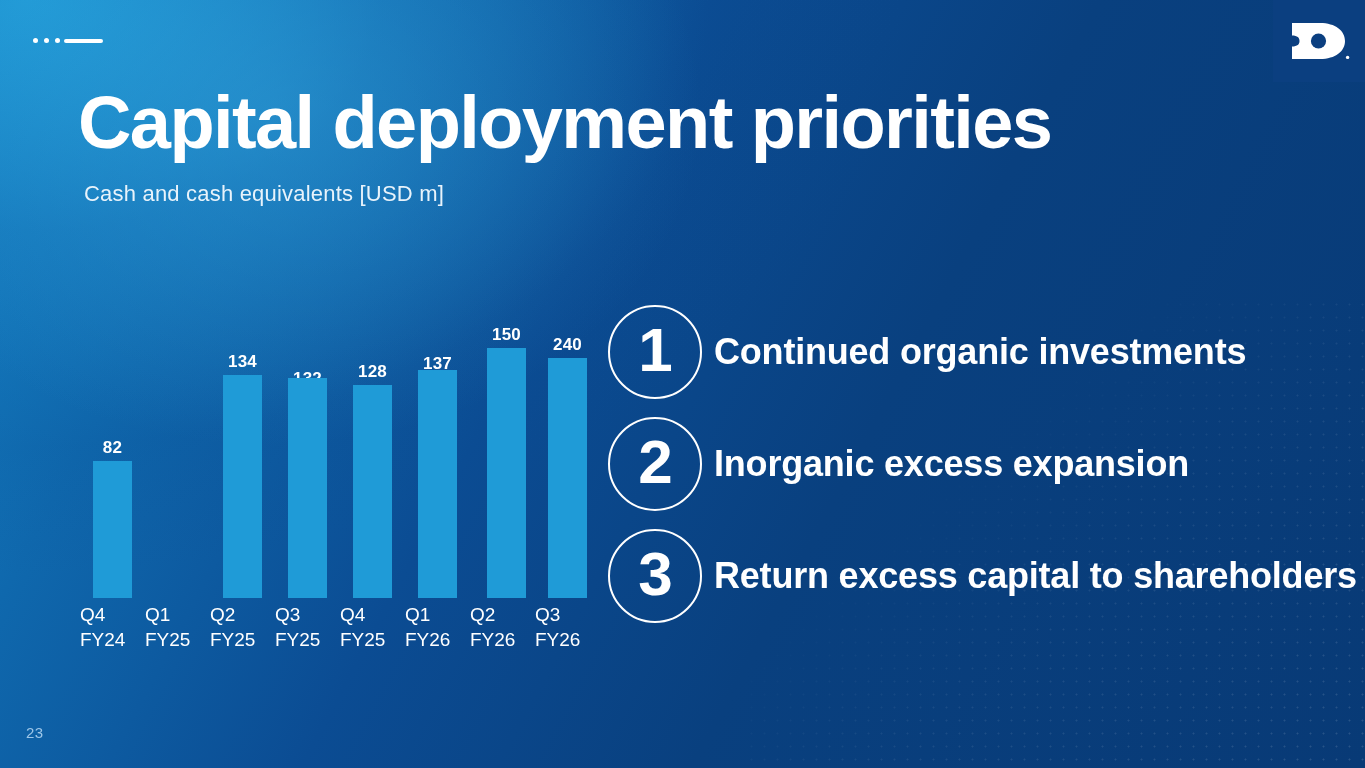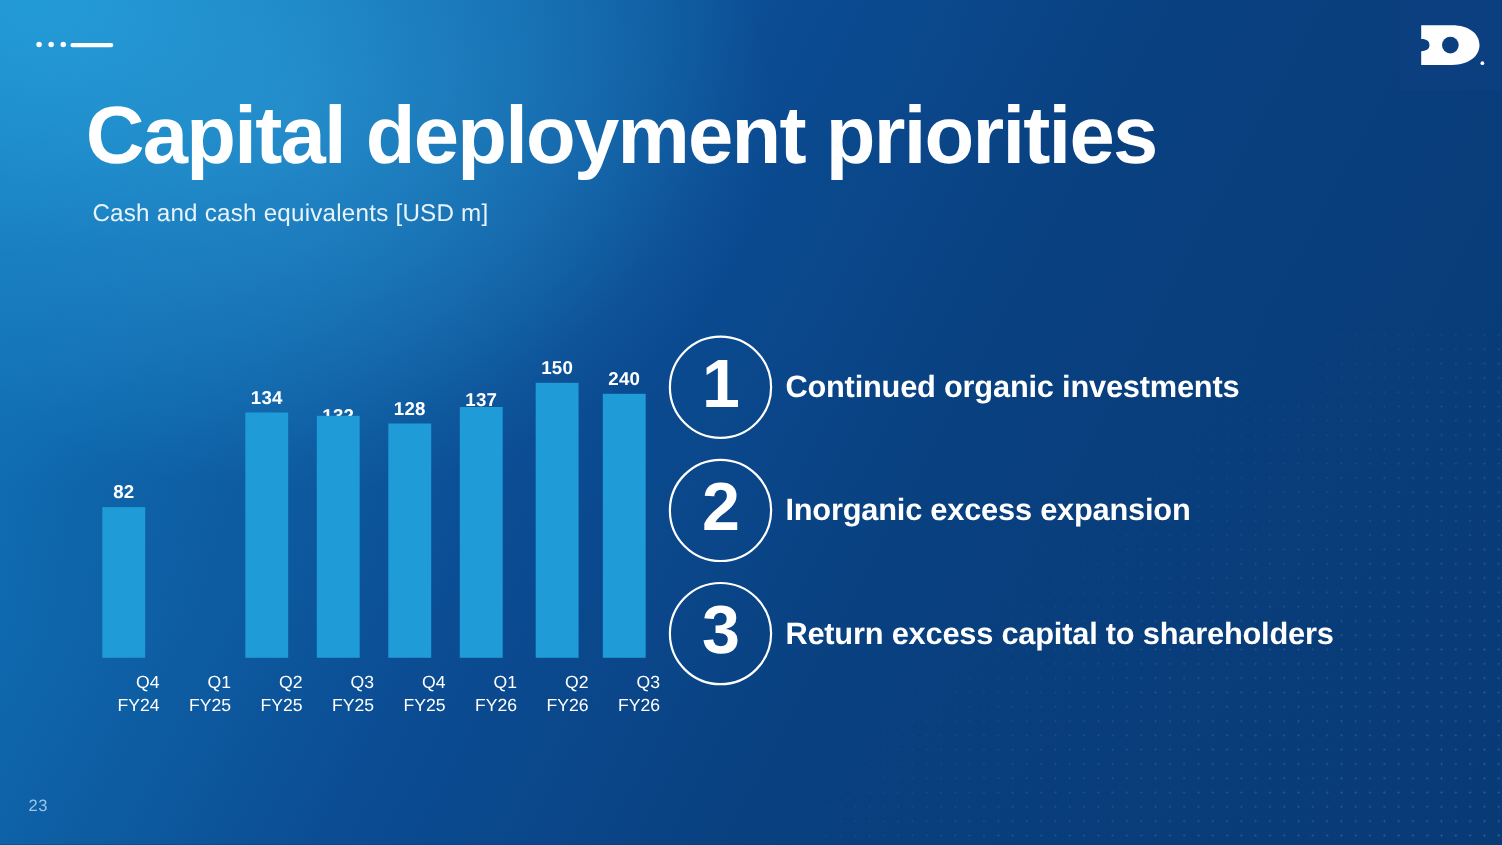--- a/index.html
+++ b/index.html
@@ -74,41 +74,41 @@
   .col { position:absolute; bottom:72px; width:65px; }
   .bar-val {
     position:absolute; left:0; width:65px; text-align:center;
     font-size:17px; font-weight:bold; color:#ffffff; letter-spacing:0.2px;
   }
   .bar {
     position:absolute; left:13px; width:39px; bottom:0;
     background:#1f9bd7;
   }
   .xlab {
-    position:absolute; left:0; width:65px; text-align:right;
-    font-size:16px; font-weight:400; color:#ffffff; line-height:1.28;
+    position:absolute; left:0; width:65px; text-align:left;
+    font-size:19px; font-weight:400; color:#ffffff; line-height:1.28;
   }
   .xlab span { display:block; }
 
   
   #priorities { position:absolute; left:608px; top:296px; }
   .prio { position:relative; height:112px; display:flex; align-items:center; }
   .circle {
     position:relative; width:94px; height:94px; flex:0 0 94px;
     border:2.5px solid #ffffff; border-radius:50%;
     display:flex; align-items:center; justify-content:center;
   }
   .circle .num {
     font-size:62px; font-weight:bold; color:#ffffff;
     line-height:1; letter-spacing:-1px;
     transform:translateY(-2px);
   }
   .prio .text {
     margin-left:12px;
-    font-size:28px; font-weight:bold; color:#ffffff;
+    font-size:36px; font-weight:bold; color:#ffffff;
     letter-spacing:-0.2px; white-space:nowrap;
   }
 
   
   #pageno {
     position:absolute; left:26px; top:724px;
     font-size:15px; color:#9dc6e8; letter-spacing:0.4px;
   }
 </style>
 </head>

